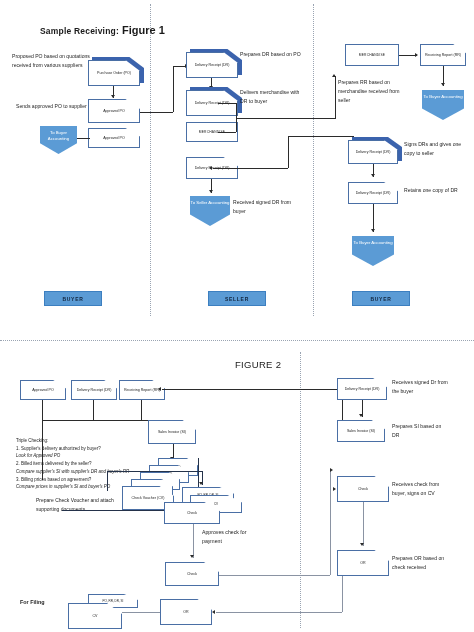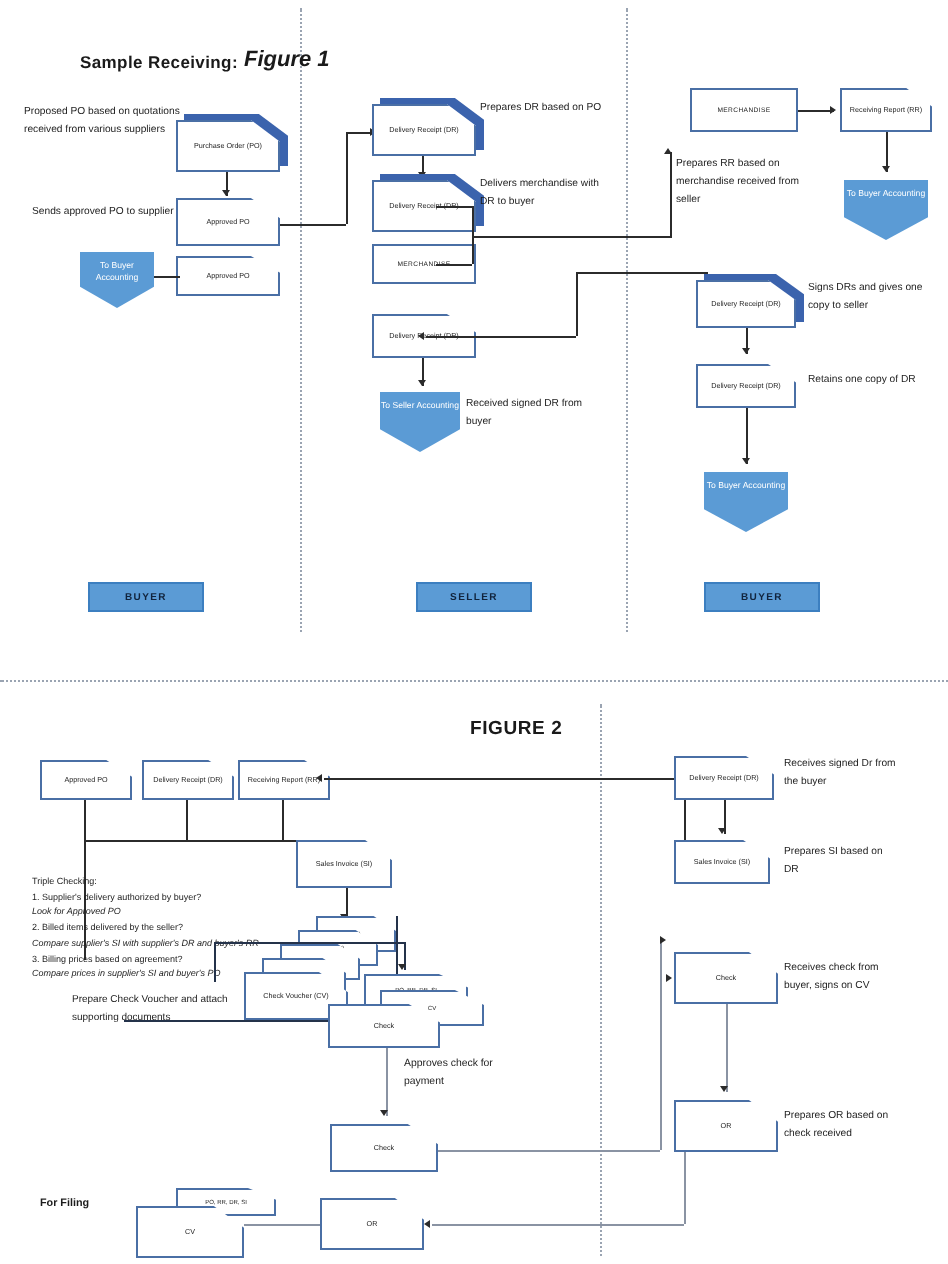--- a/index.html
+++ b/index.html
@@ -4,21 +4,21 @@
 <style>
   html,body{margin:0;padding:0;background:#ffffff;}
   body{width:474px;height:632px;position:relative;overflow:hidden;
        font-family:"Liberation Sans","DejaVu Sans",sans-serif;color:#1a1a1a;}
   #canvas{position:absolute;inset:0;}
   .abs{position:absolute;box-sizing:border-box;}
 
   
   .t-sample{font-size:8.5px;font-weight:bold;letter-spacing:.2px;}
   .t-fig1{font-size:11px;font-weight:bold;}
-  .t-fig2{font-size:9.5px;font-weight:bold;letter-spacing:.3px;padding-left:16px;}
+  .t-fig2{font-size:9.5px;font-weight:normal;letter-spacing:.3px;padding-left:16px;}
 
   
   .note{font-size:5.1px;line-height:1.75;color:#1d1d1d;}
   .note.tiny{font-size:4.5px;line-height:1.72;}
   .note.ital{font-style:italic;}
 
   
   .doc{border:.7px solid #4a6fa5;background:#fff;
        display:flex;align-items:center;justify-content:center;text-align:center;
        font-size:3.6px;line-height:1.35;color:#1b1b1b;
@@ -66,21 +66,21 @@
 <body>
 
 <div id="canvas">
 
   <div class="lane" style="left:150px;top:4px;height:312px;"></div>
   <div class="lane" style="left:313px;top:4px;height:312px;"></div>
   <div class="lanehr" style="top:340px;"></div>
   <div class="lane" style="left:300px;top:352px;height:276px;"></div>
 
   <div class="abs t-sample" style="left:40px;top:26px;">Sample Receiving:</div>
-  <div class="abs t-fig1" style="left:122px;top:24px;font-style:italic;">Figure 1</div>
+  <div class="abs t-fig1" style="left:122px;top:24px;">Figure 1</div>
   <div class="abs t-fig2" style="left:219px;top:359px;">FIGURE 2</div>
 
   <div class="abs note" style="left:12px;top:52px;width:78px;">Proposed PO based on quotations received from various suppliers</div>
   <div class="abs note" style="left:16px;top:102px;width:72px;">Sends approved PO to supplier</div>
 
   <div class="abs docfold" style="left:88px;top:60px;width:54px;height:26px;">
     <div class="slab" style="left:4px;top:-3px;width:52px;height:26px;
          clip-path:polygon(0 0, 72% 0, 100% 42%, 100% 100%, 0 100%);"></div>
     <div class="doc abs" style="left:0;top:0;width:52px;height:26px;">
       <span>Purchase Order (PO)</span>

